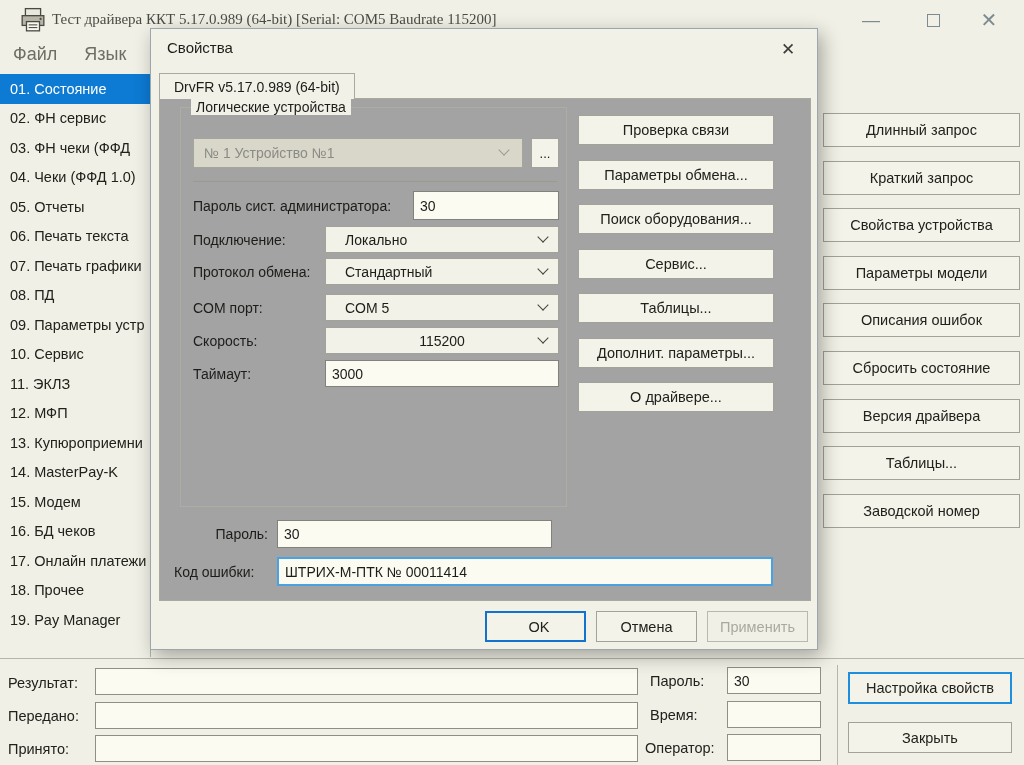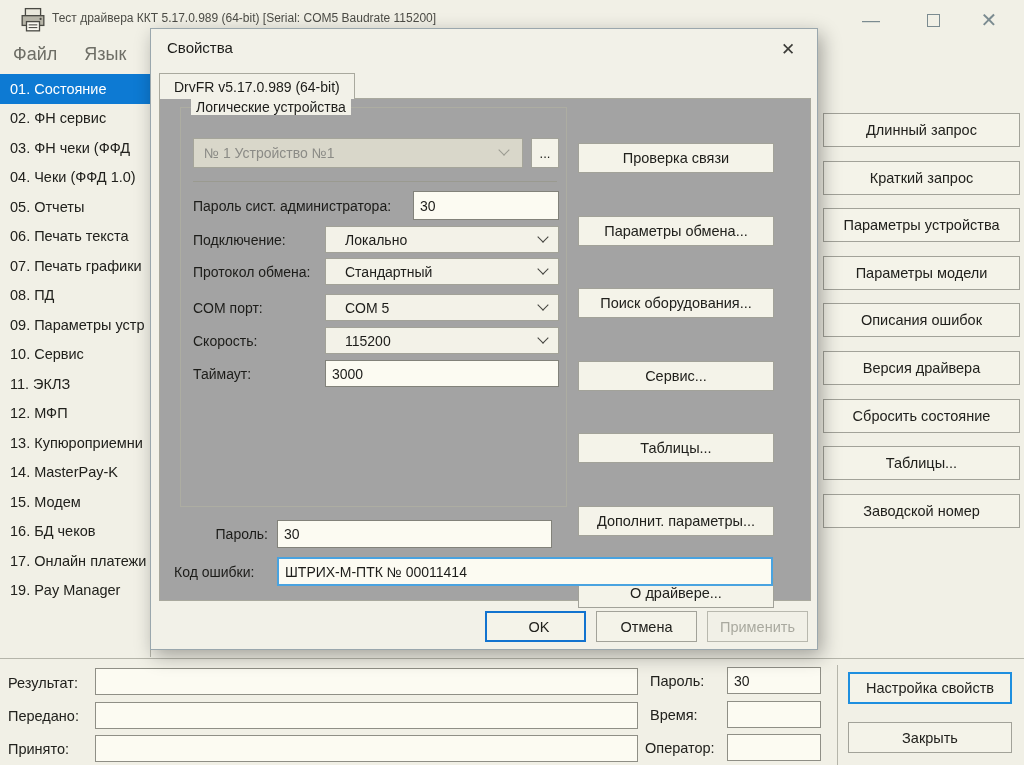--- a/index.html
+++ b/index.html
@@ -3,21 +3,21 @@
 <meta charset="utf-8">
 <style>
   * { margin:0; padding:0; box-sizing:border-box; }
   html,body { width:1024px; height:765px; }
   body { font-family:"Liberation Sans","DejaVu Sans",sans-serif; }
   .screen { position:relative; width:1024px; height:765px; background:#f1f0e6; overflow:hidden; }
 
   
   .titlebar { position:absolute; top:0; left:0; width:1024px; height:40px; }
   .app-icon { position:absolute; left:20px; top:7px; width:26px; height:26px; }
-  .title-text { position:absolute; left:52px; top:11px; font-size:12px; color:#4c4c46; white-space:nowrap; }
+  .title-text { position:absolute; left:52px; top:11px; font-size:15px; color:#4c4c46; white-space:nowrap;font-family:Liberation Serif, serif; }
   .win-btn { position:absolute; top:0; width:46px; height:40px; display:flex; align-items:center; justify-content:center; color:#7b8b90; font-size:18px; cursor:default; }
   .win-min { right:130px; } .win-max { right:68px; } .win-close { right:12px; font-size:20px; }
   .max-box { width:13px; height:13px; border:1.5px solid #7b8b90; display:block; }
 
   
   .menubar { position:absolute; top:40px; left:0; height:28px; display:flex; gap:27px; padding-left:13px; align-items:center; font-size:18px; color:#6e6e66; }
   .menu-item { white-space:nowrap; }
 
   
   .sidebar { position:absolute; left:0; top:68px; width:151px; height:589px; border-right:1px solid #b3b3a8; padding-top:6px; background:#f1f0e6; overflow:hidden; }
@@ -50,21 +50,21 @@
   .dev-browse { position:absolute; left:350px; top:30px; width:28px; height:30px; font-size:13px; }
   .group-sep { position:absolute; left:12px; top:73px; width:364px; height:1px; background:#9a9a90; }
 
   .g-label { position:absolute; left:12px; font-size:14px; color:#1c1c19; display:flex; align-items:center; white-space:nowrap; }
   .tinput { position:absolute; background:#fcfbf2; border:1px solid #82827a; font-size:14px; color:#1c1c19; padding:0 6px; font-family:inherit; outline:none; }
   .combo { position:absolute; background:#f3f2e8; border:1px solid #a2a298; display:flex; align-items:center; padding:0 19px; font-size:14px; color:#1c1c19; white-space:nowrap; }
   .chev { position:absolute; right:11px; top:50%; width:8px; height:8px; margin-top:-7px; border-right:1.6px solid #44443f; border-bottom:1.6px solid #44443f; transform:rotate(45deg); }
   .dev-combo .chev { border-color:#9b9b91; right:14px; }
 
   .dlg-btns { position:absolute; left:418px; top:16px; width:196px; display:flex; flex-direction:column; gap:14.5px; }
-  .dlg-btns .btn { height:30px;margin-top:28px; }
+  .dlg-btns .btn { height:30px; }
 
   .pw-label  { position:absolute; left:40px;  top:421px; width:68px; height:28px; justify-content:flex-end; }
   .pw-input  { left:117px; top:421px; width:275px; height:28px; }
   .err-label { position:absolute; left:14px; top:458px; width:96px; height:29px; justify-content:flex-start; }
   .err-input { left:117px; top:458px; width:496px; height:29px; border:2px solid #49a3e0; }
 
   .footer-btn { position:absolute; top:582px; width:101px; height:31px; font-size:14.5px; }
   .ok-btn     { left:334px; border:2px solid #1273cf;padding-left:7px; }
   .cancel-btn { left:445px; }
   .apply-btn  { left:556px; color:#a9a99f; border-color:#b8b8ae; background:#f1f0e7; }
@@ -110,31 +110,32 @@
     <div class="list-item">08. ПД</div>
     <div class="list-item">09. Параметры устр</div>
     <div class="list-item">10. Сервис</div>
     <div class="list-item">11. ЭКЛЗ</div>
     <div class="list-item">12. МФП</div>
     <div class="list-item">13. Купюроприемни</div>
     <div class="list-item">14. MasterPay-K</div>
     <div class="list-item">15. Модем</div>
     <div class="list-item">16. БД чеков</div>
     <div class="list-item">17. Онлайн платежи</div>
+    <div class="list-item">18. Прочее</div>
     <div class="list-item">19. Pay Manager</div>
   </div>
 
   <div class="main-btns">
     <div class="btn">Длинный запрос</div>
     <div class="btn">Краткий запрос</div>
-    <div class="btn">Параметры устройства</div>
+    <div class="btn">Свойства устройства</div>
     <div class="btn">Параметры модели</div>
     <div class="btn">Описания ошибок</div>
+    <div class="btn">Сбросить состояние</div>
     <div class="btn">Версия драйвера</div>
-    <div class="btn">Сбросить состояние</div>
     <div class="btn">Таблицы...</div>
     <div class="btn">Заводской номер</div>
   </div>
 
   <div class="status">
     <span class="s-label" style="left:8px; top:16px;">Результат:</span>
     <input class="s-field" style="left: 95px; top: 9px; width: 543px; height: 27px;" value="">
     <span class="s-label" style="left:8px; top:49px;">Передано:</span>
     <input class="s-field" style="left: 95px; top: 43px; width: 543px; height: 27px;" value="">
     <span class="s-label" style="left:8px; top:82px;">Принято:</span>
@@ -184,21 +185,21 @@
           <span class="chev"></span>
         </div>
 
         <span class="g-label" style="top:186px; height:27px;">COM порт:</span>
         <div class="combo" style="left:144px; top:186px; width:234px; height:27px;">
           <span>COM 5</span>
           <span class="chev"></span>
         </div>
 
         <span class="g-label" style="top:219px; height:27px;">Скорость:</span>
-        <div class="combo" style="left:144px; top:219px; width:234px; height:27px;">
+        <div class="combo" style="left:144px; top:219px; width:234px; height:27px;justify-content:center;">
           <span>115200</span>
           <span class="chev"></span>
         </div>
 
         <span class="g-label" style="top:252px; height:27px;">Таймаут:</span>
         <input class="tinput" style="left: 144px; top: 252px; width: 234px; height: 27px;" value="3000">
       </div>
 
       <div class="dlg-btns">
         <div class="btn">Проверка связи</div>

